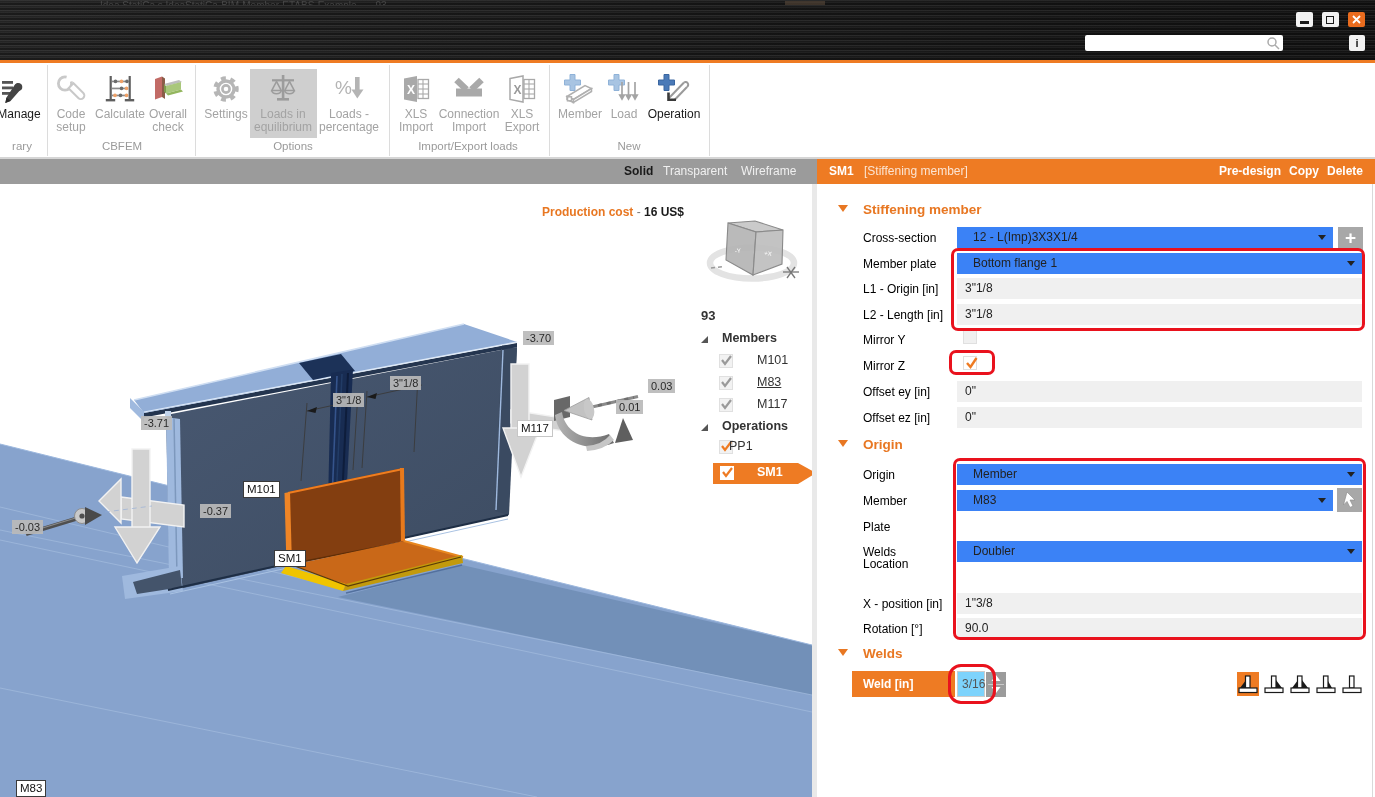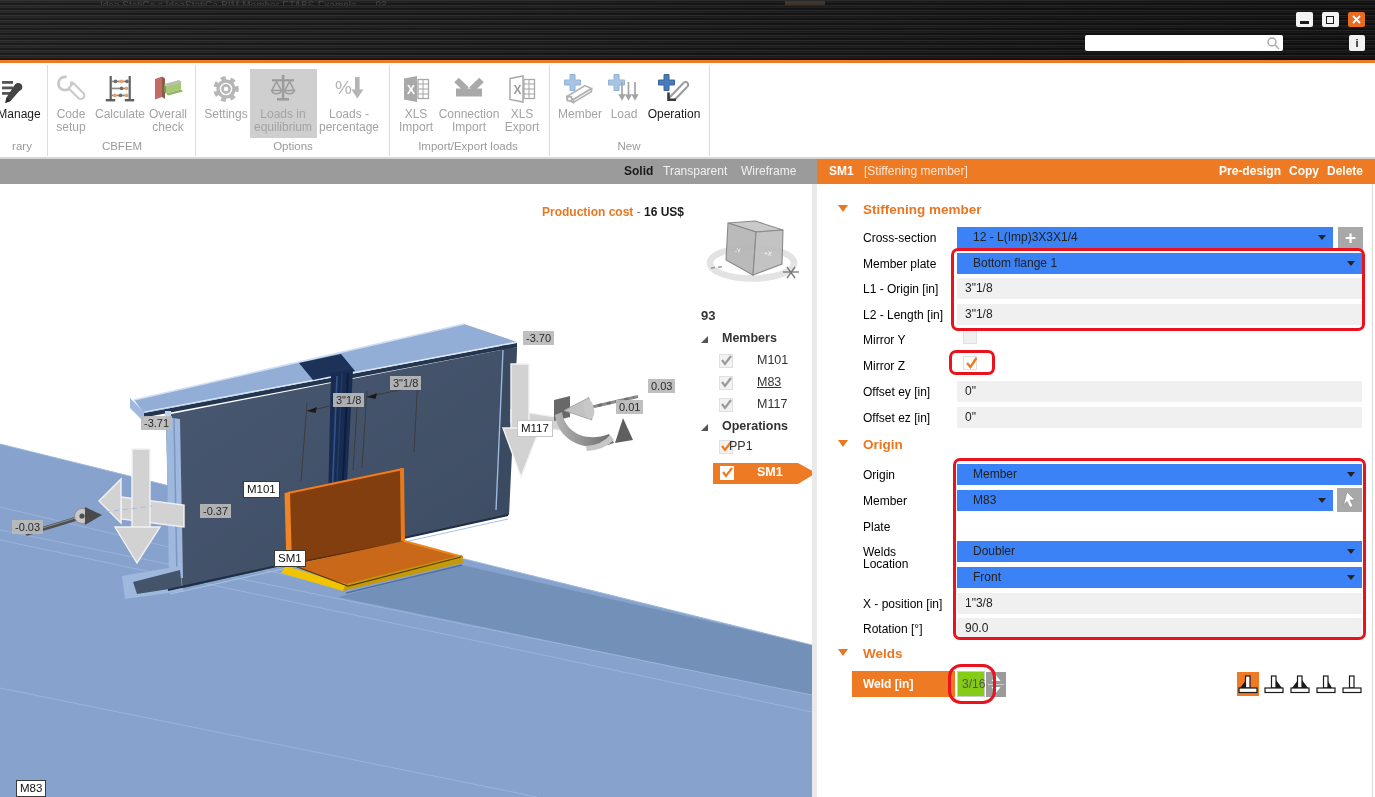--- a/index.html
+++ b/index.html
@@ -458,29 +458,28 @@
     <div class="dd" style="left:140px;top:280px;width:405px">Member<span class="caret"></span></div>
     <div class="lbl" style="top:310px">Member</div>
     <div class="dd" style="left:140px;top:305.7px;width:376px">M83<span class="caret"></span></div>
     <div class="abs" style="left:520px;top:304px;width:25px;height:24px;background:#a8a8a8"><svg width="25" height="24">
         <path d="M10,4 l8,8 h-5 l3,6 -3,1.4 -3,-6 -3.5,3.5 Z" fill="#fff" stroke="#888" stroke-width="0.6"></path>
       </svg></div>
     <div class="lbl" style="top:336px">Plate</div>
     <div class="lbl" style="top:361px">Welds</div>
     <div class="dd" style="left:140px;top:357.1px;width:405px">Doubler<span class="caret"></span></div>
     <div class="lbl" style="top:373px">Location</div>
-    <div class="dd" style="left:140px;top:382.8px;width:405px">Front<span class="caret"></span></div>
     <div class="lbl" style="top:413px">X - position [in]</div>
     <div class="inp" style="left:140px;top:408.5px;width:405px">1"3/8</div>
     <div class="lbl" style="top:438px">Rotation [°]</div>
     <div class="inp" style="left:140px;top:434.2px;width:405px">90.0</div>
     <div class="stri" style="left:21px;top:465px"></div>
     <div class="sect" style="left:46px;top:462px">Welds</div>
     <div class="abs" style="left:35px;top:487px;width:103px;height:26px;background:#ee7b23;color:#fff;font-size:12px;font-weight:bold;line-height:26px;padding-left:11px">Weld [in]</div>
-    <div class="abs" style="left:140px;top:487px;width:28px;height:26px;background:#84cc16;border:1px solid #ccc;font-size:12px;color:#555;line-height:24px;padding-left:4px">3/16</div>
+    <div class="abs" style="left:140px;top:487px;width:28px;height:26px;background:#7dd3fc;border:1px solid #ccc;font-size:12px;color:#555;line-height:24px;padding-left:4px">3/16</div>
     <div class="abs" style="left:169px;top:488px;width:20px;height:25px;background:#9b9b9b">
 <svg width="20" height="25">
         <polygon points="10,3 14.5,9 5.5,9" fill="#fff"></polygon>
         <rect x="2" y="12" width="16" height="1" fill="#c9c9c9"></rect>
         <polygon points="10,21 14.5,15 5.5,15" fill="#fff"></polygon>
       </svg></div>
     <div class="abs" style="left:420px;top:488px;width:22px;height:24px;background:#ee7b23">
       <svg width="22" height="24" style="position:absolute;left:0;top:2px">
         <rect x="8.5" y="2" width="4.5" height="12" fill="#fff" stroke="#1a1a1a" stroke-width="1.2"></rect>
         <rect x="2" y="14" width="18" height="4.5" fill="#fff" stroke="#1a1a1a" stroke-width="1.2"></rect>

